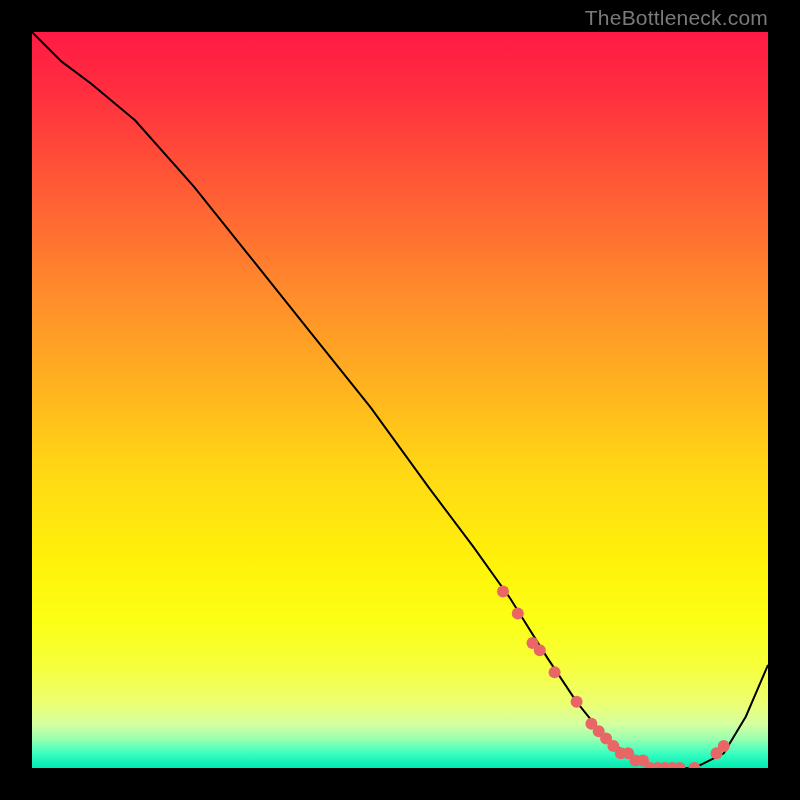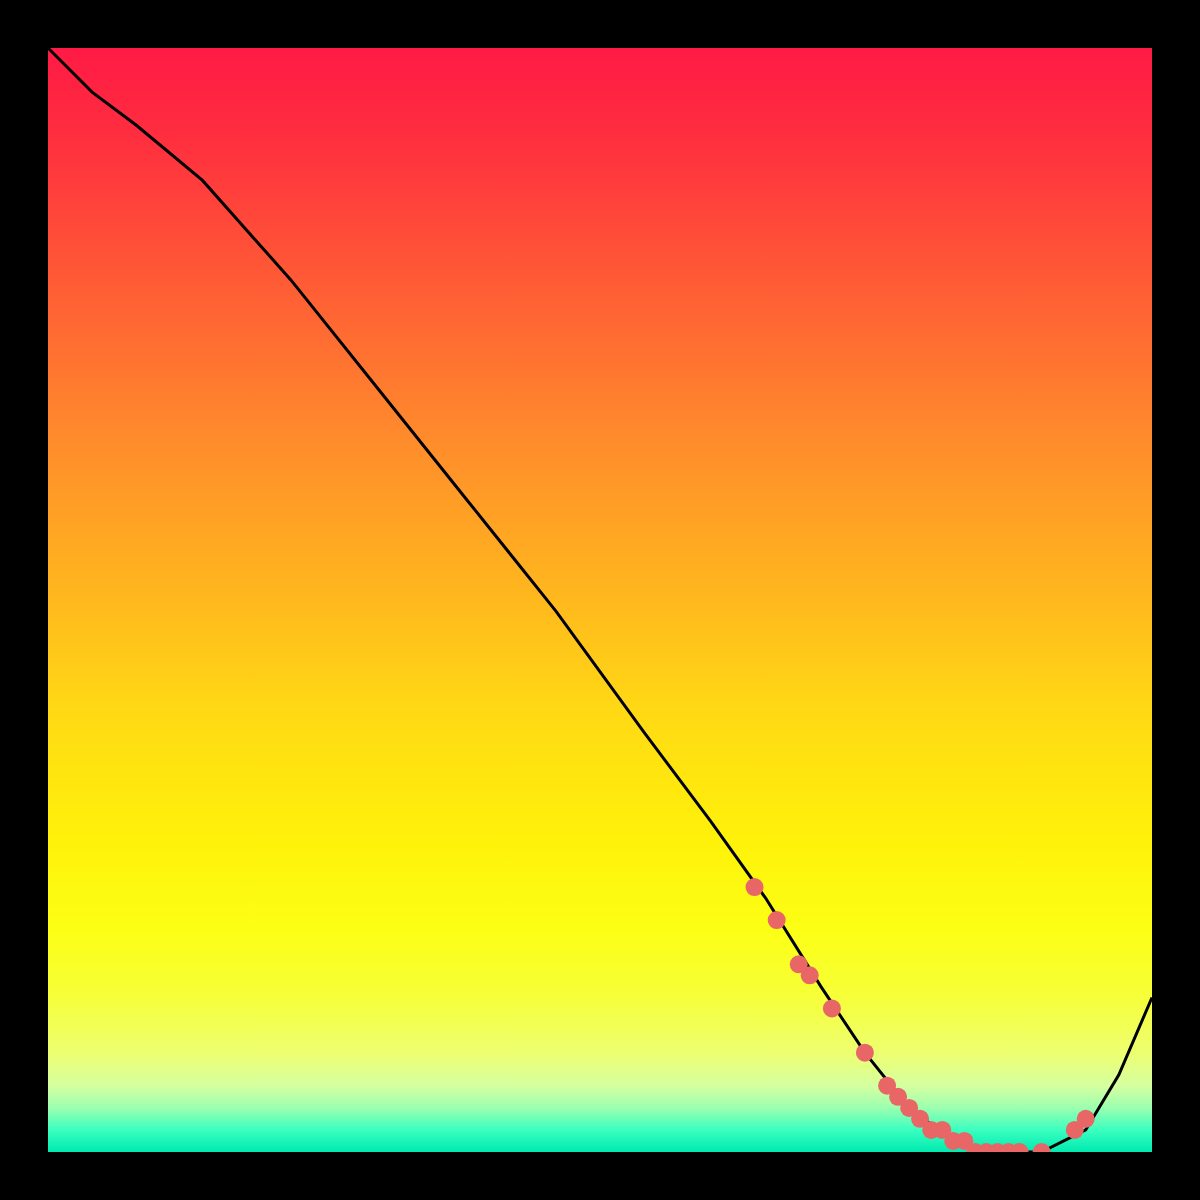--- a/index.html
+++ b/index.html
@@ -65,20 +65,21 @@
   }
   .dot {
     fill: #e96666;
     stroke: none;
   }
 </style>
 </head>
 <body>
 
 <div class="frame">
+  <div class="watermark">TheBottleneck.com</div>
 
   <div class="plot">
     <svg class="curve" viewBox="0 0 736 736" preserveAspectRatio="none">
       <path id="curve-path" class="curve-path" d="M0.0 0.0 L29.4 29.4 L58.9 51.5 L103.0 88.3 L161.9 154.6 L220.8 228.2 L279.7 301.8 L338.6 375.4 L397.4 456.3 L441.6 515.2 L478.4 566.7 L515.2 625.6 L544.6 669.8 L574.1 706.6 L603.5 728.6 L633.0 736.0 L662.4 736.0 L691.8 721.3 L713.9 684.5 L736.0 633.0"></path>
       <g id="dots-group">
           <circle cx="471.0" cy="559.4" r="6" class="dot" fill="#e96666"></circle>
           <circle cx="485.8" cy="581.4" r="6" class="dot" fill="#e96666"></circle>
           <circle cx="500.5" cy="610.9" r="6" class="dot" fill="#e96666"></circle>
           <circle cx="507.8" cy="618.2" r="6" class="dot" fill="#e96666"></circle>
           <circle cx="522.6" cy="640.3" r="6" class="dot" fill="#e96666"></circle>

